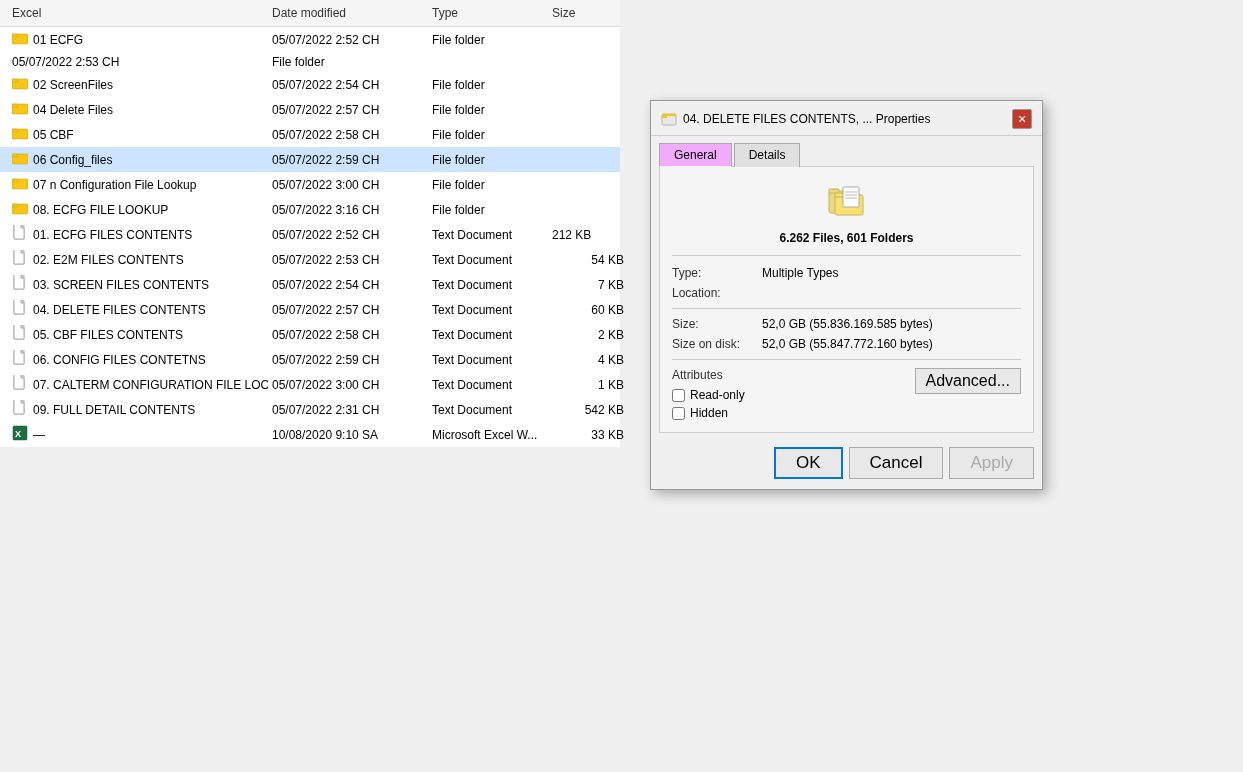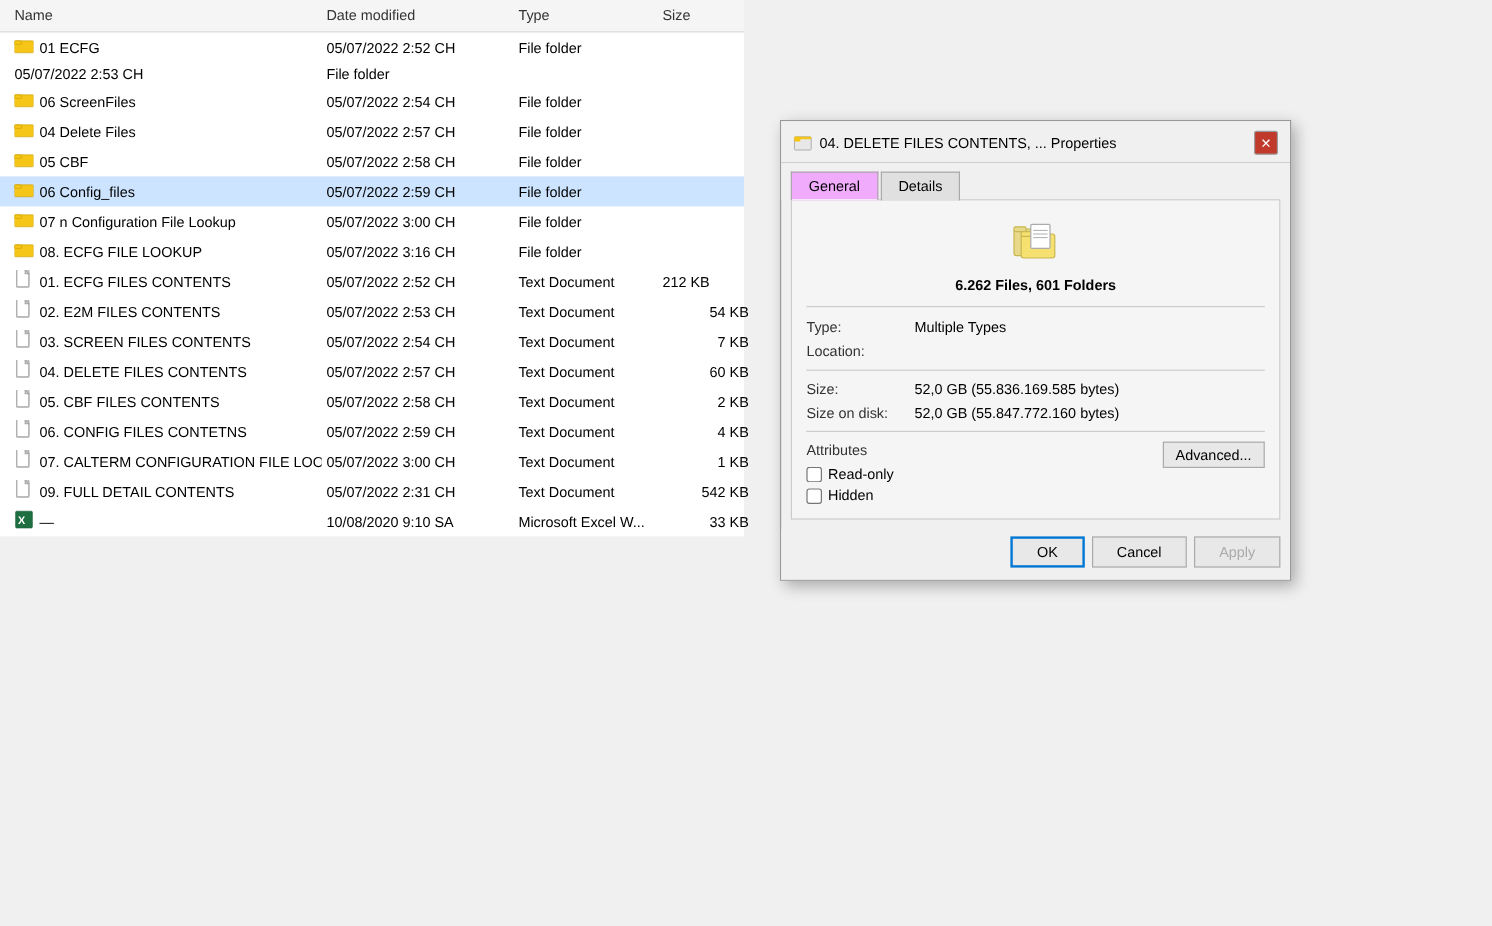--- a/index.html
+++ b/index.html
@@ -58,21 +58,21 @@
       display: flex;
       align-items: center;
       gap: 5px;
     }
 
     
     .dialog {
       position: absolute;
       top: 100px;
       left: 650px;
-      width: 426px;
+      width: 393px;
       background: #f0f0f0;
       border: 1px solid #999;
       box-shadow: 4px 4px 12px rgba(0,0,0,0.3);
     }
 
     .dialog-titlebar {
       display: flex;
       align-items: center;
       justify-content: space-between;
       background: #f0f0f0;
@@ -207,40 +207,40 @@
     }
 
     .checkbox-item input[type="checkbox"] {
       width: 13px;
       height: 13px;
       cursor: pointer;
     }
 
     .advanced-btn {
       padding: 3px 10px;
-      font-size: 12px;
+      font-size: 16px;
       background: #e8e8e8;
       border: 1px solid #aaa;
       cursor: pointer;
       white-space: nowrap;
       align-self: flex-start;
     }
 
     
     .dialog-footer {
       display: flex;
       justify-content: flex-end;
       gap: 6px;
       padding: 6px 8px 10px 8px;
       background: #f0f0f0;
     }
 
     .footer-btn {
       padding: 4px 20px;
-      font-size: 12px;
+      font-size: 17px;
       background: #e8e8e8;
       border: 1px solid #aaa;
       cursor: pointer;
       min-width: 60px;
       text-align: left;
     }
 
     .footer-btn.default {
       border: 2px solid #0078d4;
     }
@@ -248,21 +248,21 @@
     .footer-btn.disabled {
       color: #aaa;
       cursor: default;
     }
   </style>
 </head>
 <body>
 
 <div class="explorer">
   <div class="explorer-header">
-    <span>Name</span>
+    <span>Excel</span>
     <span>Date modified</span>
     <span>Type</span>
     <span>Size</span>
   </div>
   <div id="explorer-rows">
       <div class="explorer-row">
     <div class="cell name-cell">
       <span><svg width="16" height="16" viewBox="0 0 16 16">
               <rect x="0" y="4" width="16" height="10" rx="1" fill="#f5c518" stroke="#c8a000" stroke-width="0.5"></rect>
               <rect x="0" y="4" width="6" height="3" rx="1" fill="#f5c518" stroke="#c8a000" stroke-width="0.5"></rect>
@@ -277,21 +277,21 @@
     <div class="cell">05/07/2022 2:53 CH</div>
     <div class="cell">File folder</div>
     <div class="cell" style="text-align:right;"></div>
   </div>
       <div class="explorer-row">
     <div class="cell name-cell">
       <span><svg width="16" height="16" viewBox="0 0 16 16">
               <rect x="0" y="4" width="16" height="10" rx="1" fill="#f5c518" stroke="#c8a000" stroke-width="0.5"></rect>
               <rect x="0" y="4" width="6" height="3" rx="1" fill="#f5c518" stroke="#c8a000" stroke-width="0.5"></rect>
             </svg></span>
-      <span>06 ScreenFiles</span>
+      <span>02 ScreenFiles</span>
     </div>
     <div class="cell">05/07/2022 2:54 CH</div>
     <div class="cell">File folder</div>
     <div class="cell" style="text-align:right;"></div>
   </div>
       <div class="explorer-row">
     <div class="cell name-cell">
       <span><svg width="16" height="16" viewBox="0 0 16 16">
               <rect x="0" y="4" width="16" height="10" rx="1" fill="#f5c518" stroke="#c8a000" stroke-width="0.5"></rect>
               <rect x="0" y="4" width="6" height="3" rx="1" fill="#f5c518" stroke="#c8a000" stroke-width="0.5"></rect>

